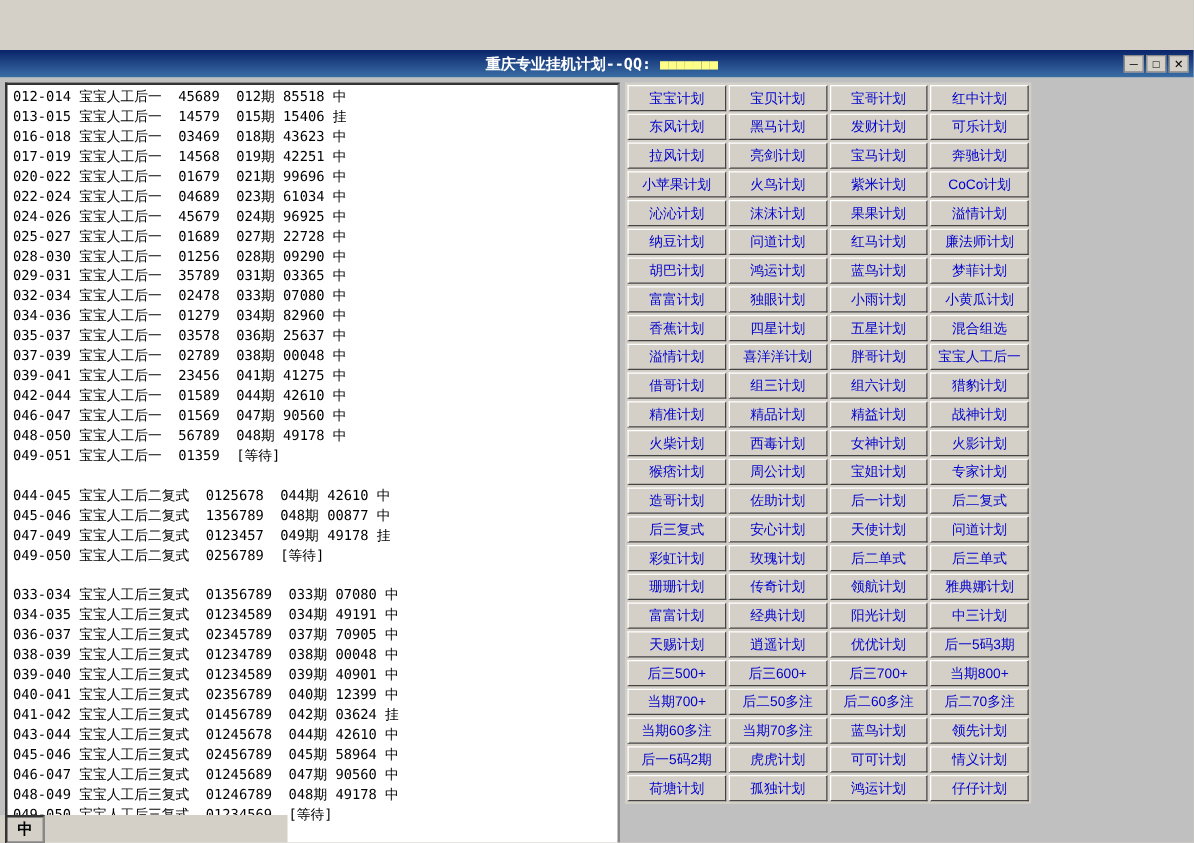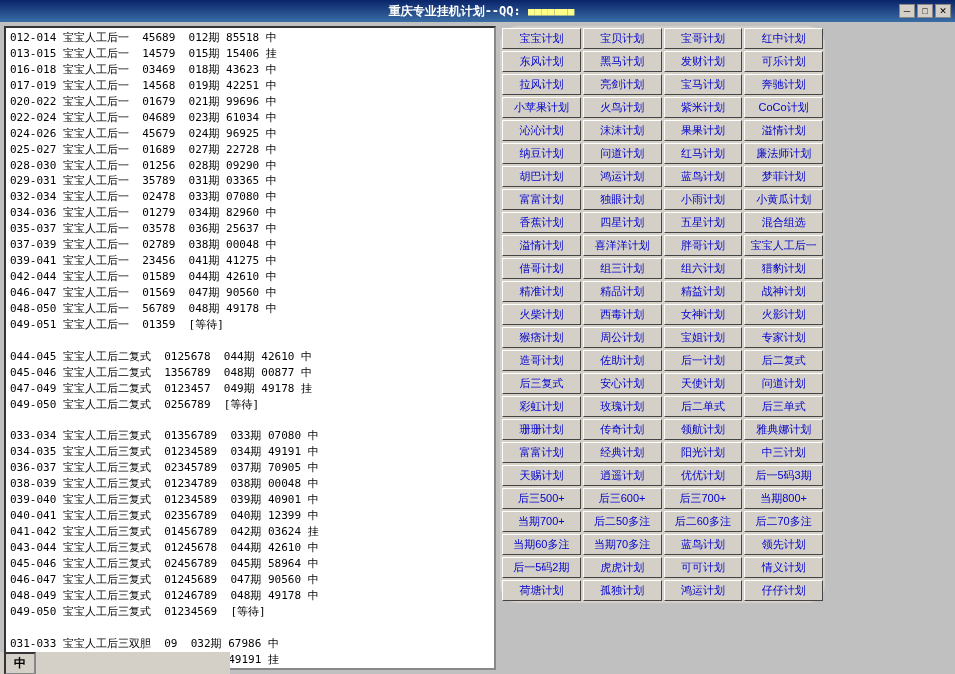--- a/index.html
+++ b/index.html
@@ -16,20 +16,21 @@
     .title-bar {
       background: linear-gradient(to bottom, #0a246a, #3a6ea5);
       height: 22px;
       display: flex;
       align-items: center;
       justify-content: space-between;
       padding: 0 4px;
       color: white;
       font-size: 12px;
       user-select: none;
+      margin-top: 40px;
     }
     .title-bar-title {
       flex: 1;
       text-align: center;
       font-weight: bold;
       font-size: 12px;
     }
     .title-bar-qq {
       color: #ffff88;
       font-size: 11px;
@@ -96,21 +97,20 @@
       flex-direction: column;
       gap: 0;
     }
 
     .right-grid {
       display: grid;
       grid-template-columns: repeat(4, 1fr);
       gap: 2px;
       padding: 2px;
       background: #d4d0c8;
-      border-radius: 18px;
     }
 
     .plan-btn {
       background: #d4d0c8;
       border: 1px solid #888;
       border-top-color: #fff;
       border-left-color: #fff;
       border-bottom-color: #444;
       border-right-color: #444;
       font-size: 11px;

